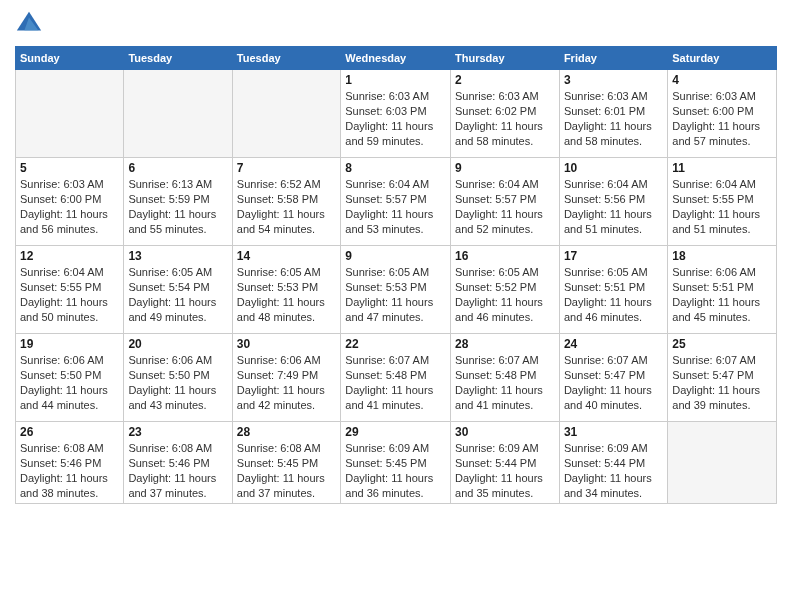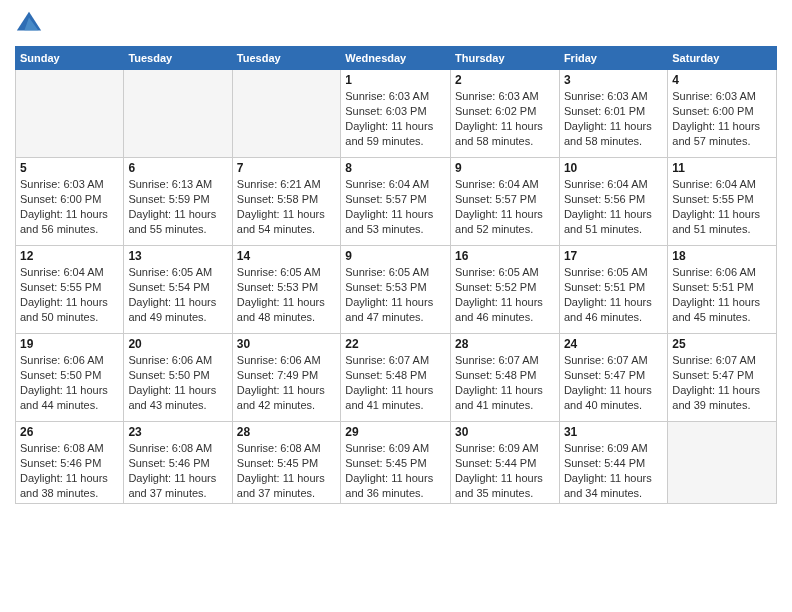--- a/index.html
+++ b/index.html
@@ -169,21 +169,21 @@
           </td>
           <td>
             <span class="day-num">6</span>
             <div class="day-info">Sunrise: 6:13 AM
 Sunset: 5:59 PM
 Daylight: 11 hours
 and 55 minutes.</div>
           </td>
           <td>
             <span class="day-num">7</span>
-            <div class="day-info">Sunrise: 6:21 AM
+            <div class="day-info">Sunrise: 6:52 AM
 Sunset: 5:58 PM
 Daylight: 11 hours
 and 54 minutes.</div>
           </td>
           <td>
             <span class="day-num">8</span>
             <div class="day-info">Sunrise: 6:04 AM
 Sunset: 5:57 PM
 Daylight: 11 hours
 and 53 minutes.</div>

